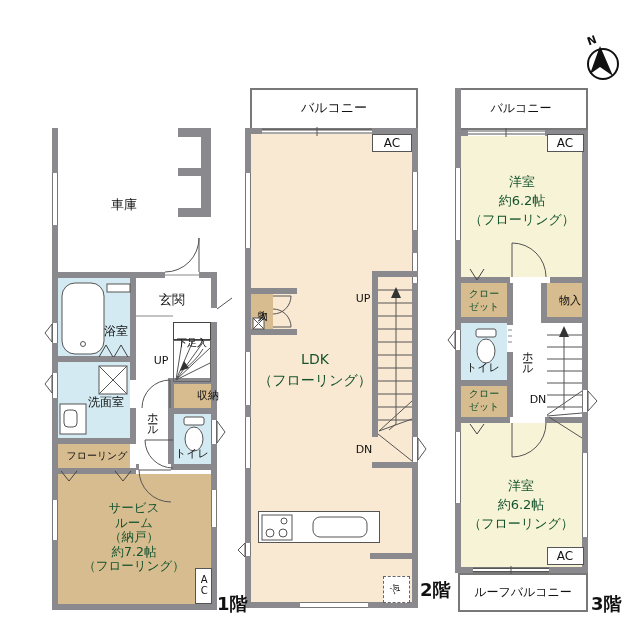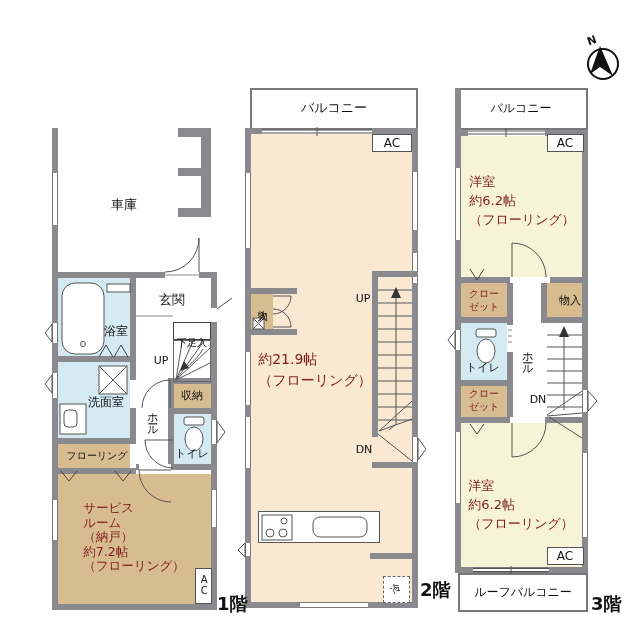--- a/index.html
+++ b/index.html
@@ -11,21 +11,21 @@
   .room { position:absolute; }
   .win-v{ position:absolute; background:#fff; border-left:1px solid #777; border-right:1px solid #777; width:6px; }
   .win-h{ position:absolute; background:#fff; border-top:1px solid #777; border-bottom:1px solid #777; height:6px; }
   .box  { position:absolute; background:#fff; border:1px solid #555; }
   .balc { position:absolute; background:#fff; border:2px solid #787878; }
   .lbl  { position:absolute; transform:translate(-50%,-50%); font-size:13px; color:#111; white-space:nowrap; line-height:1.05; }
   .f12  { font-size:12px; } .f11 { font-size:11px; } .f10 { font-size:10px; }
   .vert { writing-mode:vertical-rl; text-orientation:mixed; }
   .vtx  { writing-mode:vertical-rl; text-orientation:upright; }
   .rot  { transform:translate(-50%,-50%) rotate(-40deg); }
-  .tb   { position:absolute; transform:translateX(-50%); color:#7f1d1d; white-space:nowrap; }
+  .tb   { position:absolute; transform:translateX(-50%); text-align:center; color:#14532d; white-space:nowrap; }
   .tb-service { font-size:12.5px; line-height:14.5px; }
   .tb-ldk     { font-size:14px;   line-height:21px; }
   .tb-bed     { font-size:13px;   line-height:19px; }
   .tb-closet  { font-size:10px;   line-height:12.5px; }
   .floor-lbl  { position:absolute; font-size:18px; font-weight:600; color:#111; line-height:1; }
   svg { position:absolute; left:0; top:0; pointer-events:none; }
 </style>
 </head>
 <body>
 
@@ -236,41 +236,41 @@
       <circle cx="603" cy="64" r="15"></circle>
       <polygon points="600,46 613,76 600,67 590,74" fill="#111" stroke="none"></polygon>
     </g>
   </svg>
 
   <div class="lbl" style="left:124px;top:205px">車庫</div>
   <div class="lbl f12" style="left:116px;top:331px">浴室</div>
   <div class="lbl" style="left:172px;top:300px">玄関</div>
   <div class="lbl f10" style="left:192px;top:343px">下足入</div>
   <div class="lbl f11" style="left:161px;top:361px">UP</div>
-  <div class="lbl f11" style="left:192px;top:396px">収納</div>
+  <div class="lbl f11" style="left:208px;top:396px">収納</div>
   <div class="lbl f11" style="left:192px;top:454px">トイレ</div>
   <div class="lbl f12" style="left:106px;top:402px">洗面室</div>
   <div class="lbl f11 vert" style="left:152px;top:418px">ホール</div>
   <div class="lbl f10" style="left:97px;top:456px">フローリング</div>
   <div class="tb tb-service" style="left:134px;top:501px">
     <div>サービス</div>
     <div>ルーム</div>
     <div>（納戸）</div>
     <div>約7.2帖</div>
     <div>（フローリング）</div>
   </div>
   <div class="lbl f10 vtx" style="left:203.5px;top:585px">AC</div>
   <div class="floor-lbl" style="left:217px;top:595px">1階</div>
 
   <div class="lbl" style="left:334px;top:108px">バルコニー</div>
   <div class="lbl f12" style="left:392px;top:143px">AC</div>
   <div class="lbl f10 vtx" style="left:262px;top:303px">物入</div>
   <div class="lbl f11" style="left:363px;top:299px">UP</div>
   <div class="tb tb-ldk" style="left:315px;top:349px">
-    <div>約21.9帖</div>
+    <div>LDK</div>
     <div>（フローリング）</div>
   </div>
   <div class="lbl f11" style="left:364px;top:450px">DN</div>
   <div class="lbl f10 rot" style="left:396px;top:589px">冷</div>
   <div class="floor-lbl" style="left:420px;top:581px">2階</div>
 
   <div class="lbl f12" style="left:521px;top:108px">バルコニー</div>
   <div class="lbl f12" style="left:565px;top:143px">AC</div>
   <div class="tb tb-bed" style="left:522px;top:172px">
     <div>洋室</div>

